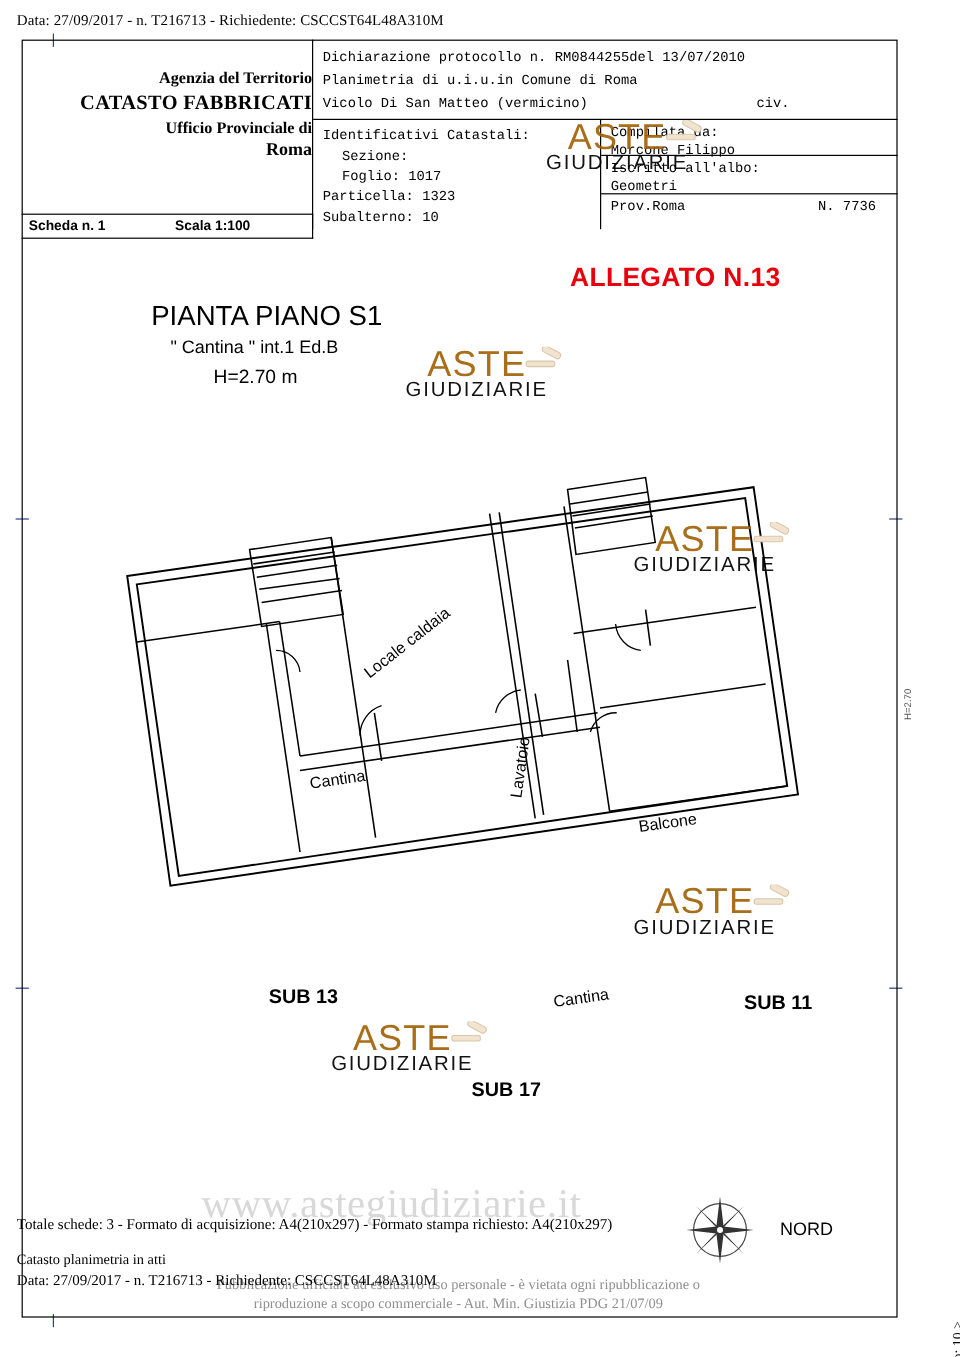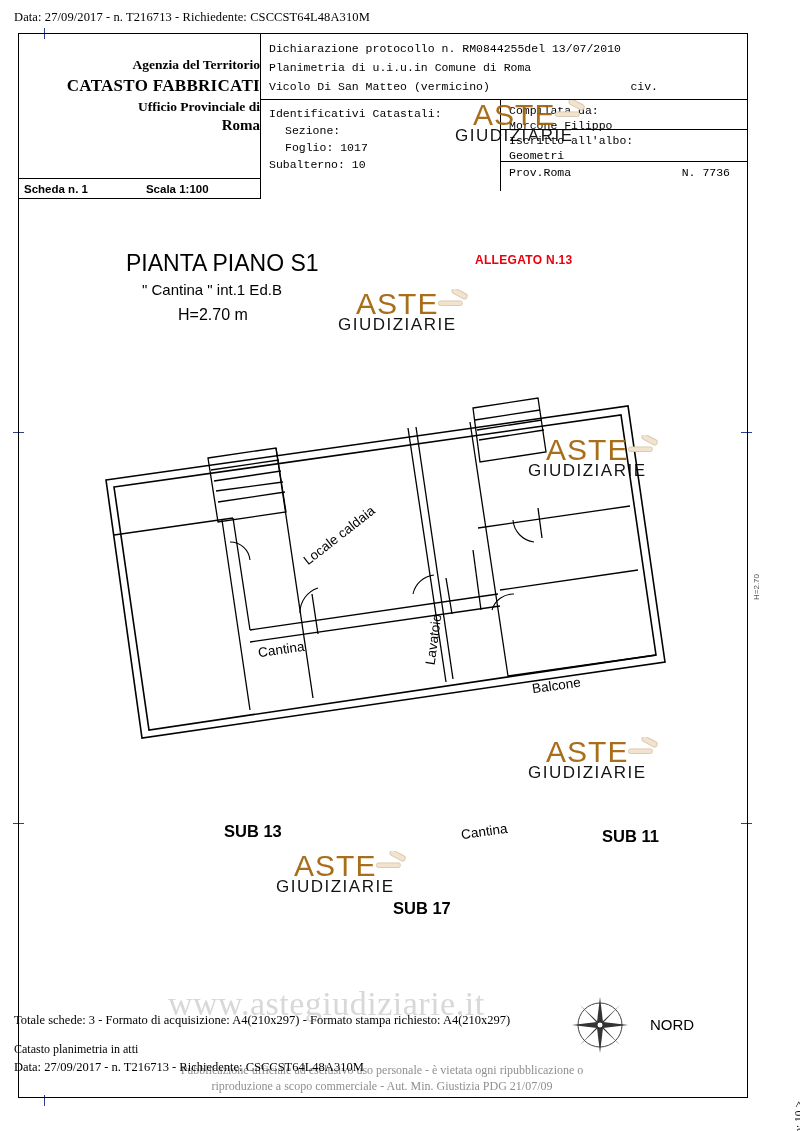--- a/index.html
+++ b/index.html
@@ -165,25 +165,24 @@
   .hdr-comp .c2 { height: 32px; border-bottom: 1.2px solid #000; }
   .hdr-comp .c3 { height: 29px; position: relative; }
   .hdr-comp .c3 .num { position: absolute; right: 18px; top: 3px; }
 
   
   .allegato {
     position: absolute;
     left: 475px;
     top: 218px;
     font-family: "Liberation Sans", sans-serif;
-    font-size: 12px;
+    font-size: 22px;
     font-weight: bold;
     color: #e8000d;
     letter-spacing: 0.3px;
-    margin-top: 35px;
   }
 
   
   .plan-title {
     position: absolute;
     left: 126px;
     top: 250px;
     font-family: "Liberation Sans", sans-serif;
     font-size: 23px;
   }
@@ -380,20 +379,21 @@
       <div class="row">
         <span class="civ">civ.</span>
         <span>Vicolo Di San Matteo (vermicino)</span>
       </div>
     </div>
     <div class="hdr-bottom">
       <div class="hdr-ident">
         <div>Identificativi Catastali:</div>
         <div class="ind">Sezione:</div>
         <div class="ind">Foglio: 1017</div>
+        <div>Particella: 1323</div>
         <div>Subalterno: 10</div>
       </div>
       <div class="hdr-comp">
         <div class="cell c1">
           <div>Compilata da:</div>
           <div>Morcone Filippo</div>
         </div>
         <div class="cell c2">
           <div>Iscritto all'albo:</div>
           <div>Geometri</div>
@@ -470,21 +470,21 @@
       <path d="M 520 318 L 524 348"></path>
     </g>
   </svg>
 
   <div class="rlabel rot-n38" style="left:296px; top:528px;">Locale caldaia</div>
   <div class="rlabel rot-n8" style="left:258px; top:642px;">Cantina</div>
   <div class="rlabel rot-n82" style="left:408px; top:632px;">Lavatoio</div>
   <div class="rlabel rot-n8" style="left:532px; top:678px;">Balcone</div>
   <div class="rlabel rot-n8" style="left:461px; top:824px;">Cantina</div>
 
-  <div class="sublabel" style="left:602px; top:827px;">SUB 11</div>
+  <div class="sublabel" style="left:620px; top:827px;">SUB 11</div>
   <div class="sublabel" style="left:224px; top:822px;">SUB 13</div>
   <div class="sublabel" style="left:393px; top:899px;">SUB 17</div>
 
   <svg class="compass" viewBox="0 0 60 60">
     <circle cx="30" cy="30" r="22" fill="none" stroke="#444" stroke-width="1"></circle>
     <g fill="#333">
       <polygon points="30,2 33,27 30,30 27,27"></polygon>
       <polygon points="30,58 33,33 30,30 27,33"></polygon>
       <polygon points="2,30 27,27 30,30 27,33"></polygon>
       <polygon points="58,30 33,27 30,30 33,33"></polygon>

